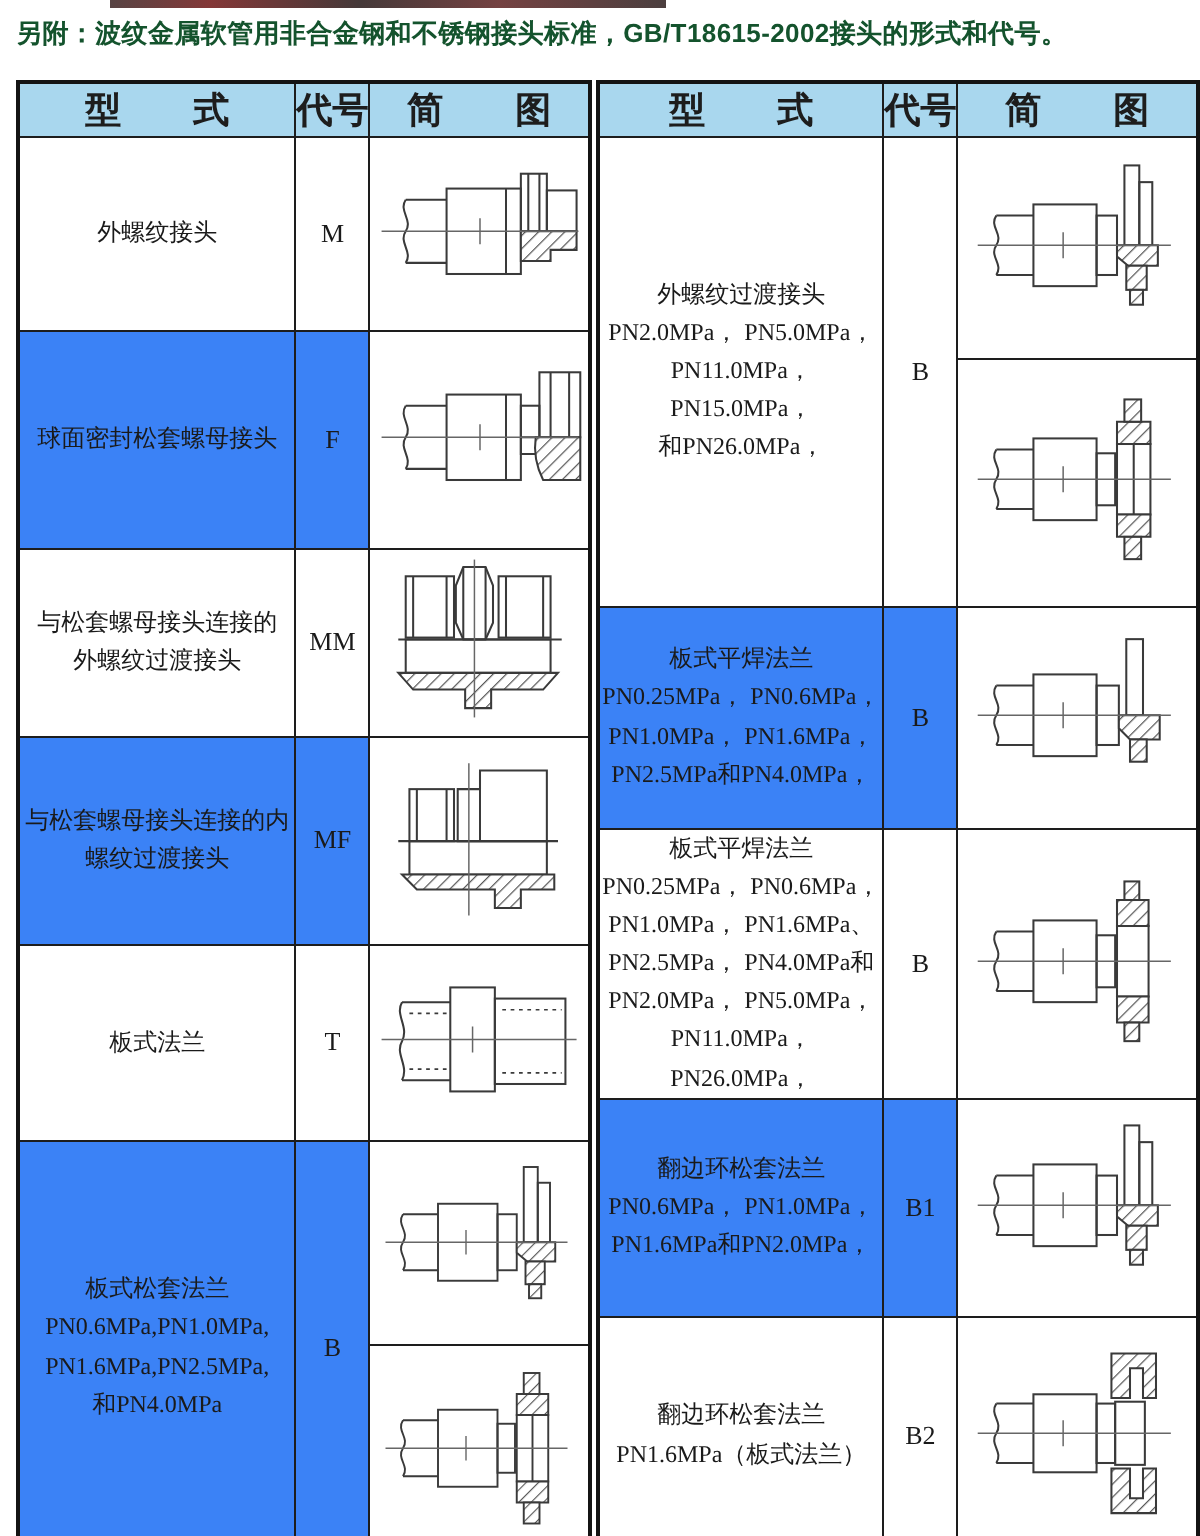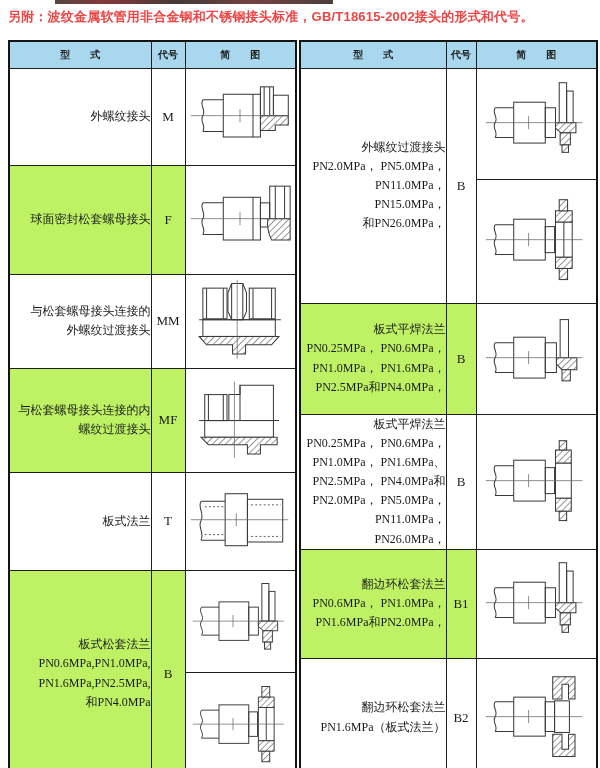--- a/index.html
+++ b/index.html
@@ -1,32 +1,32 @@
 <!DOCTYPE html>
 <html><head>
 <meta charset="utf-8">
 <style>
   html,body{margin:0;padding:0;background:#fff;}
   body{width:600px;height:768px;position:relative;font-family:"Liberation Sans",sans-serif;overflow:hidden;}
   .artifact{position:absolute;top:0;left:55px;width:278px;height:4px;
     background:linear-gradient(90deg,#3a2323 0%,#6e1414 18%,#241616 45%,#5c2020 70%,#2c1d1d 100%);opacity:.85;}
-  .title{position:absolute;top:8px;left:8px;width:584px;font-size:13px;font-weight:bold;color:#ef4444;letter-spacing:.2px;}
+  .title{position:absolute;top:8px;left:8px;width:584px;font-size:13px;font-weight:bold;color:#14532d;letter-spacing:.2px;}
   .tables{position:absolute;top:40px;left:8px;display:flex;}
   table{border-collapse:collapse;table-layout:fixed;background:#fff;}
   table.t{border:2px solid #141414;}
   table.t-right{margin-left:2px;}
   .t th,.t td{border:1px solid #1d1d1d;padding:0;overflow:hidden;}
-  .t th{background:#a9d7ee;color:#1d1d1d;font-size:10px;font-weight:bold;
+  .t th{background:#a9d7ee;color:#1d1d1d;font-size:18px;font-weight:bold;
     font-family:Liberation Serif, serif;white-space:pre;}
   .type{font-family:"Liberation Serif","DejaVu Serif",serif;font-size:12px;color:#1a1a1a;
-    padding:2px 4px 2px 9px;line-height:1.6;white-space:pre-line;vertical-align:middle;text-align:right;}
+    padding:2px 4px 2px 9px;line-height:1.6;white-space:pre-line;vertical-align:middle;text-align:center;}
   .code{font-family:"Liberation Serif","DejaVu Serif",serif;font-size:13px;color:#1a1a1a;
     text-align:center;vertical-align:middle;}
   .diag-cell{background:#fff;text-align:center;vertical-align:middle;}
-  .hl{background:#bef264;margin-left:34px;}
+  .hl{background:#3b82f6;margin-left:34px;}
   .diag{width:104px;height:auto;display:inline-block;vertical-align:middle;}
   .diag-sm{width:98px;}
 </style>
 </head>
 <body>
 
 <svg width="0" height="0" style="position:absolute" aria-hidden="true">
   <defs>
     <pattern id="hatch" patternUnits="userSpaceOnUse" width="5" height="5" patternTransform="rotate(45)">
       <rect width="5" height="5" fill="#ffffff"></rect>

